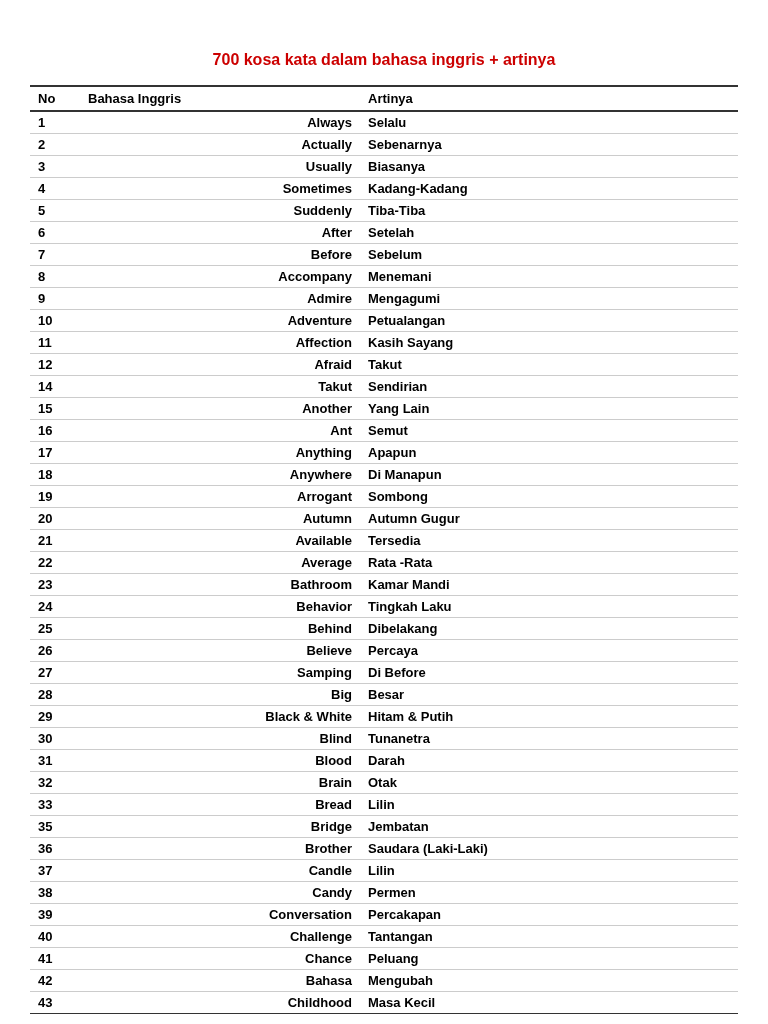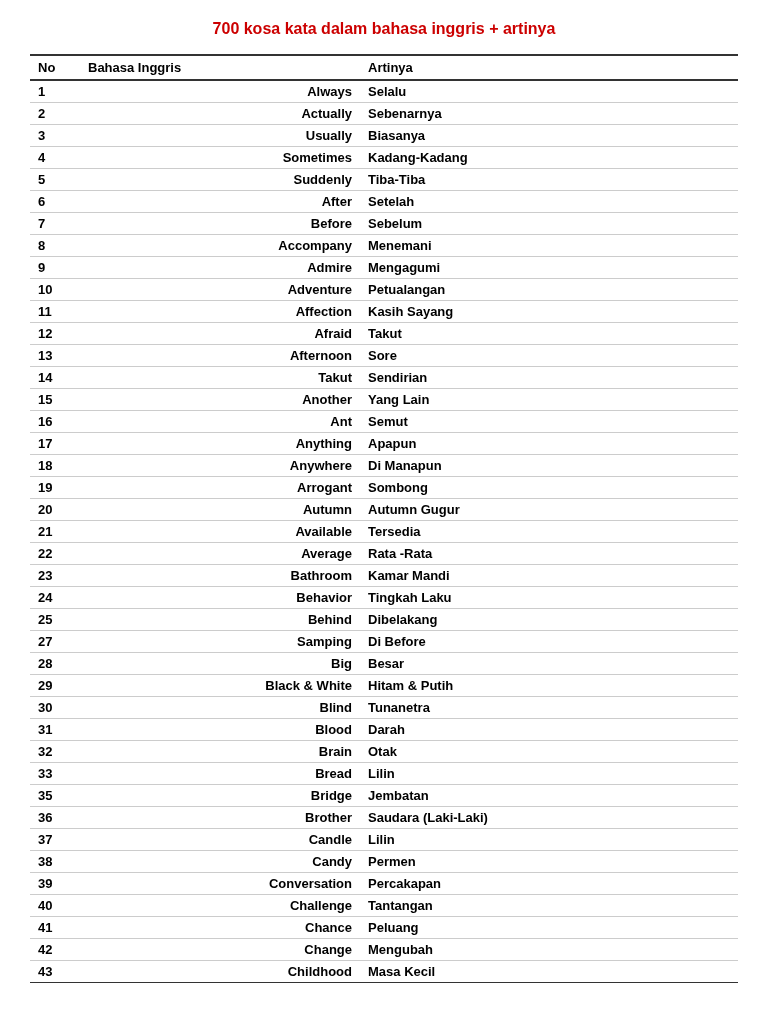--- a/index.html
+++ b/index.html
@@ -14,20 +14,21 @@
       width: 768px;
       min-height: 1024px;
       padding: 20px 30px;
     }
     .page-title {
       text-align: center;
       color: #cc0000;
       font-weight: bold;
       font-size: 16px;
       margin-bottom: 16px;
+      margin-top: 31px;
     }
     table {
       width: 100%;
       border-collapse: collapse;
       border-top: 2px solid #333;
       border-bottom: 1px solid #333;
     }
     thead tr {
       border-bottom: 2px solid #333;
     }
@@ -133,25 +134,20 @@
         <td>11</td>
         <td>Affection</td>
         <td>Kasih Sayang</td>
       </tr>
       <tr>
         <td>12</td>
         <td>Afraid</td>
         <td>Takut</td>
       </tr>
       <tr>
-        <td>13</td>
-        <td>Afternoon</td>
-        <td>Sore</td>
-      </tr>
-      <tr>
         <td>14</td>
         <td>Takut</td>
         <td>Sendirian</td>
       </tr>
       <tr>
         <td>15</td>
         <td>Another</td>
         <td>Yang Lain</td>
       </tr>
       <tr>
@@ -198,20 +194,25 @@
         <td>24</td>
         <td>Behavior</td>
         <td>Tingkah Laku</td>
       </tr>
       <tr>
         <td>25</td>
         <td>Behind</td>
         <td>Dibelakang</td>
       </tr>
       <tr>
+        <td>26</td>
+        <td>Believe</td>
+        <td>Percaya</td>
+      </tr>
+      <tr>
         <td>27</td>
         <td>Samping</td>
         <td>Di Before</td>
       </tr>
       <tr>
         <td>28</td>
         <td>Big</td>
         <td>Besar</td>
       </tr>
       <tr>
@@ -269,21 +270,21 @@
         <td>Challenge</td>
         <td>Tantangan</td>
       </tr>
       <tr>
         <td>41</td>
         <td>Chance</td>
         <td>Peluang</td>
       </tr>
       <tr>
         <td>42</td>
-        <td>Change</td>
+        <td>Bahasa</td>
         <td>Mengubah</td>
       </tr>
       <tr>
         <td>43</td>
         <td>Childhood</td>
         <td>Masa Kecil</td>
       </tr>
     </tbody>
 </table>
 

